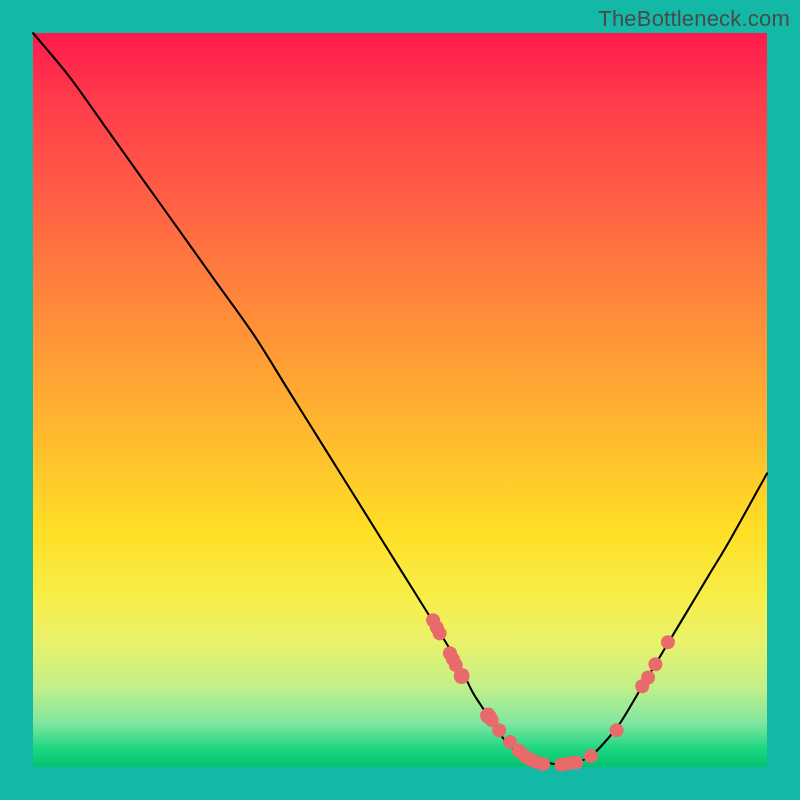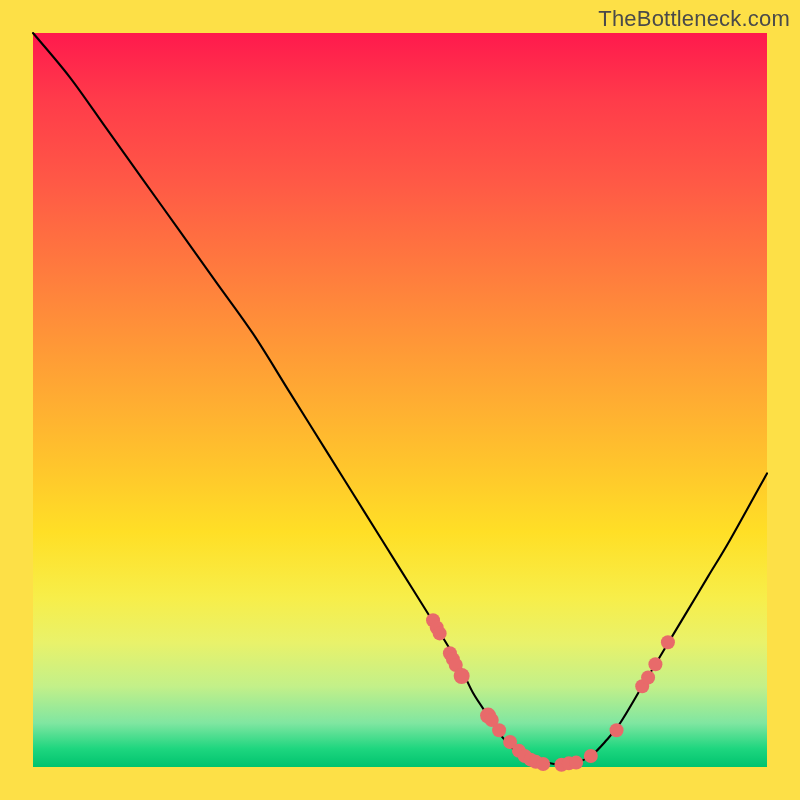--- a/index.html
+++ b/index.html
@@ -10,21 +10,21 @@
     background: #000;
     overflow: hidden;
     font-family: Arial, Helvetica, sans-serif;
   }
   .frame {
     position: absolute;
     left: 0;
     top: 0;
     width: 800px;
     height: 800px;
-    background: #fde047;
+    background: #14b8a6;
   }
   .plot {
     position: absolute;
     left: 33px;
     top: 33px;
     width: 734px;
     height: 734px;
     background: linear-gradient(
       to bottom,
       #ff1a4d 0%,

